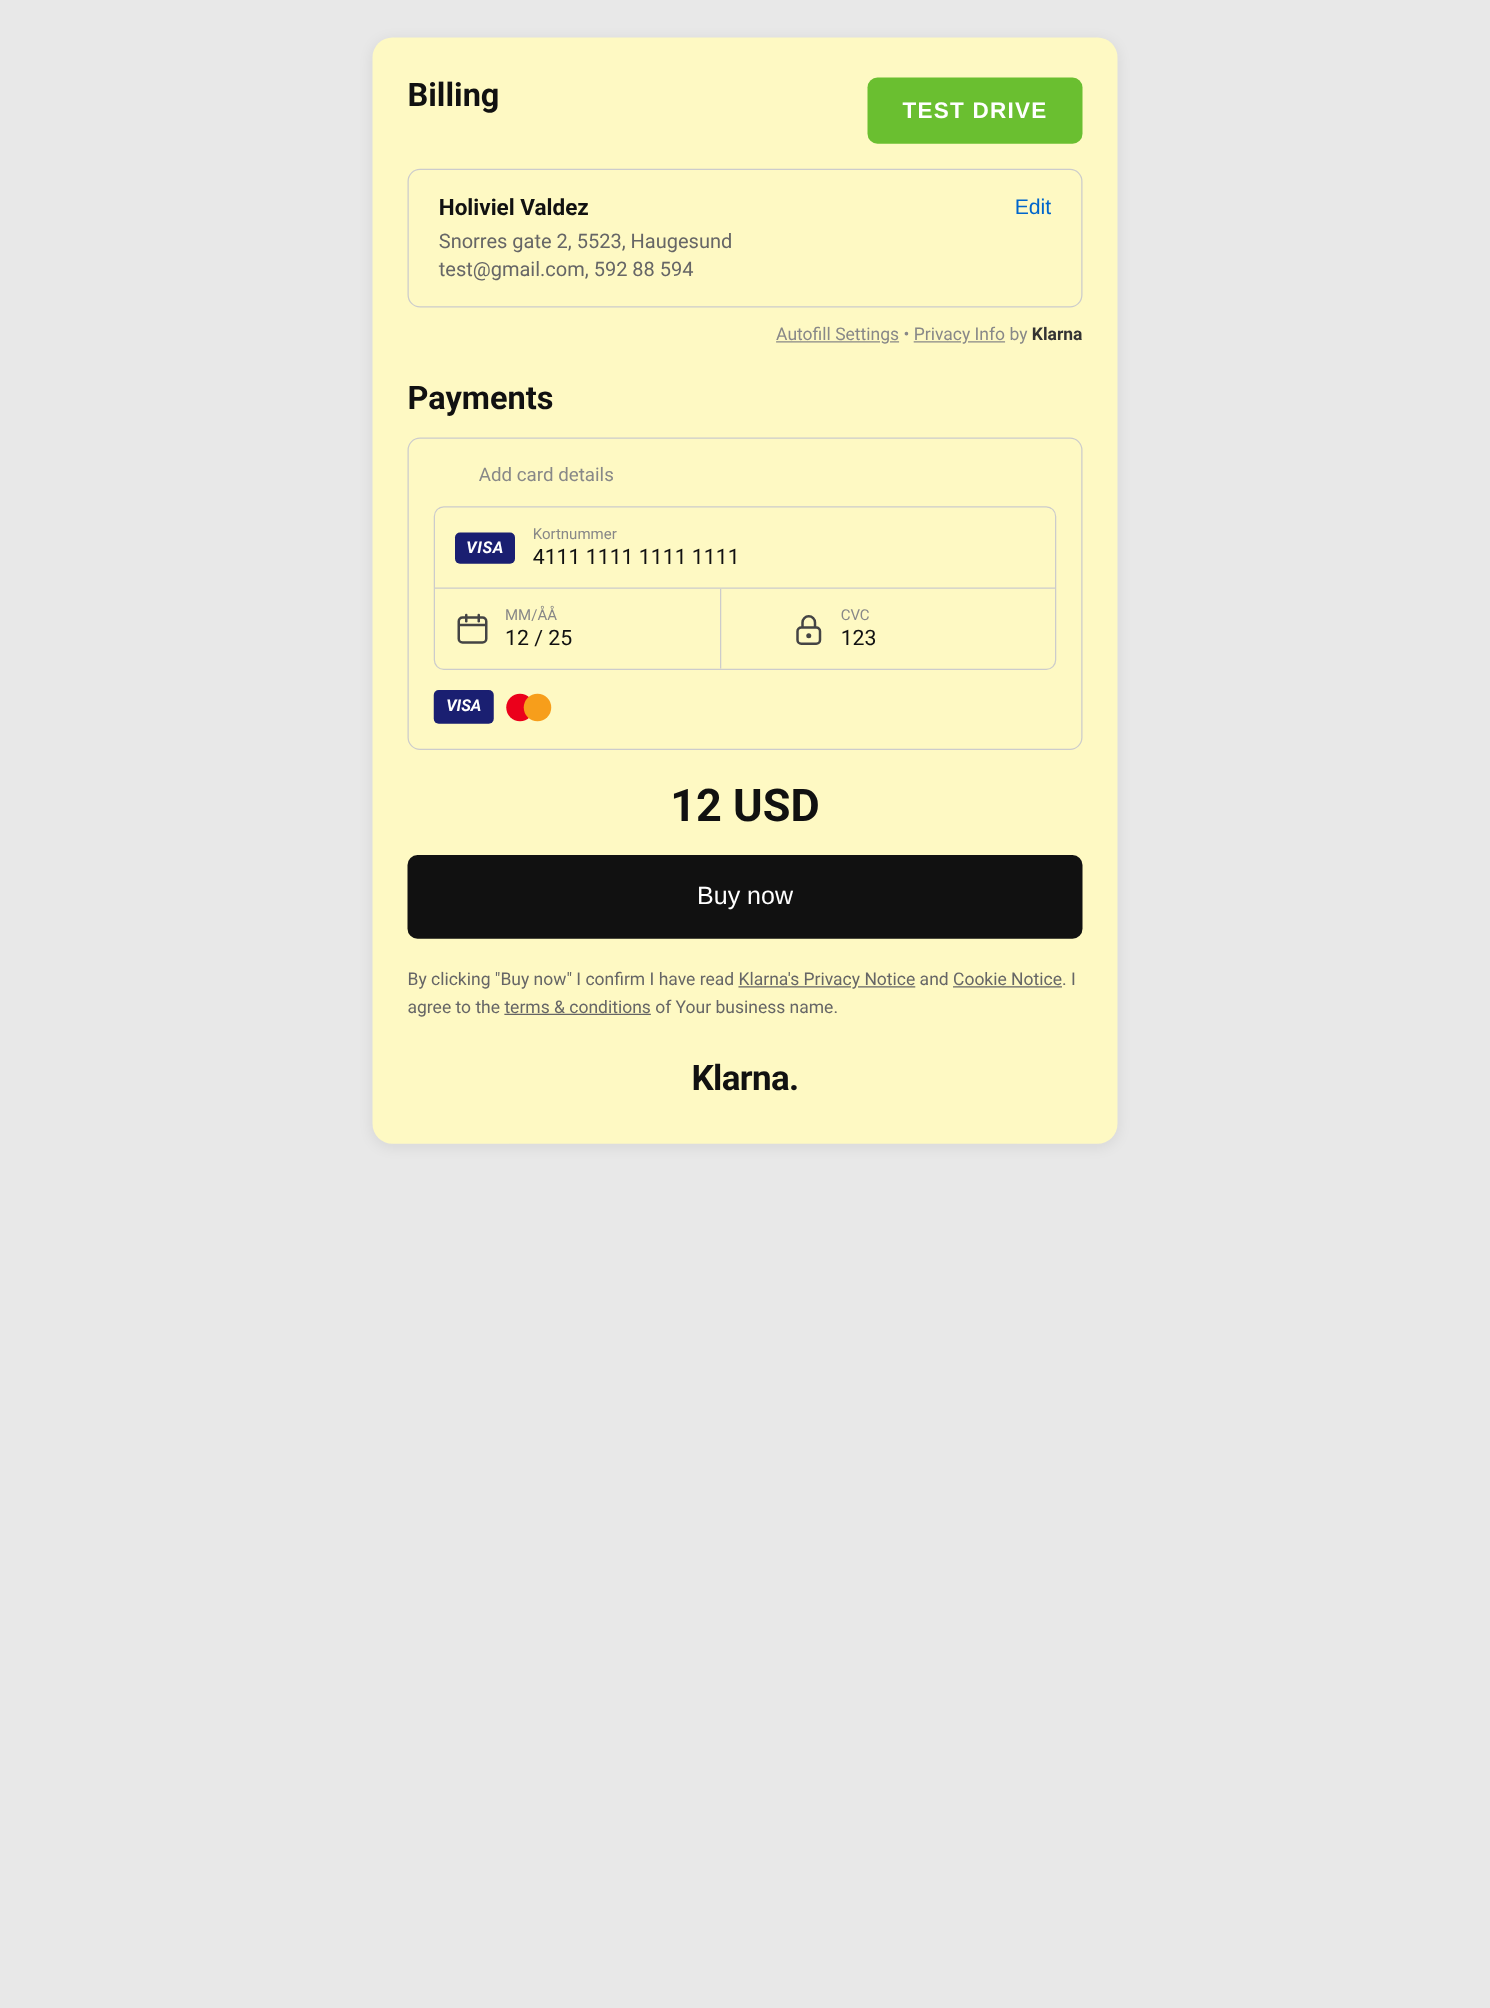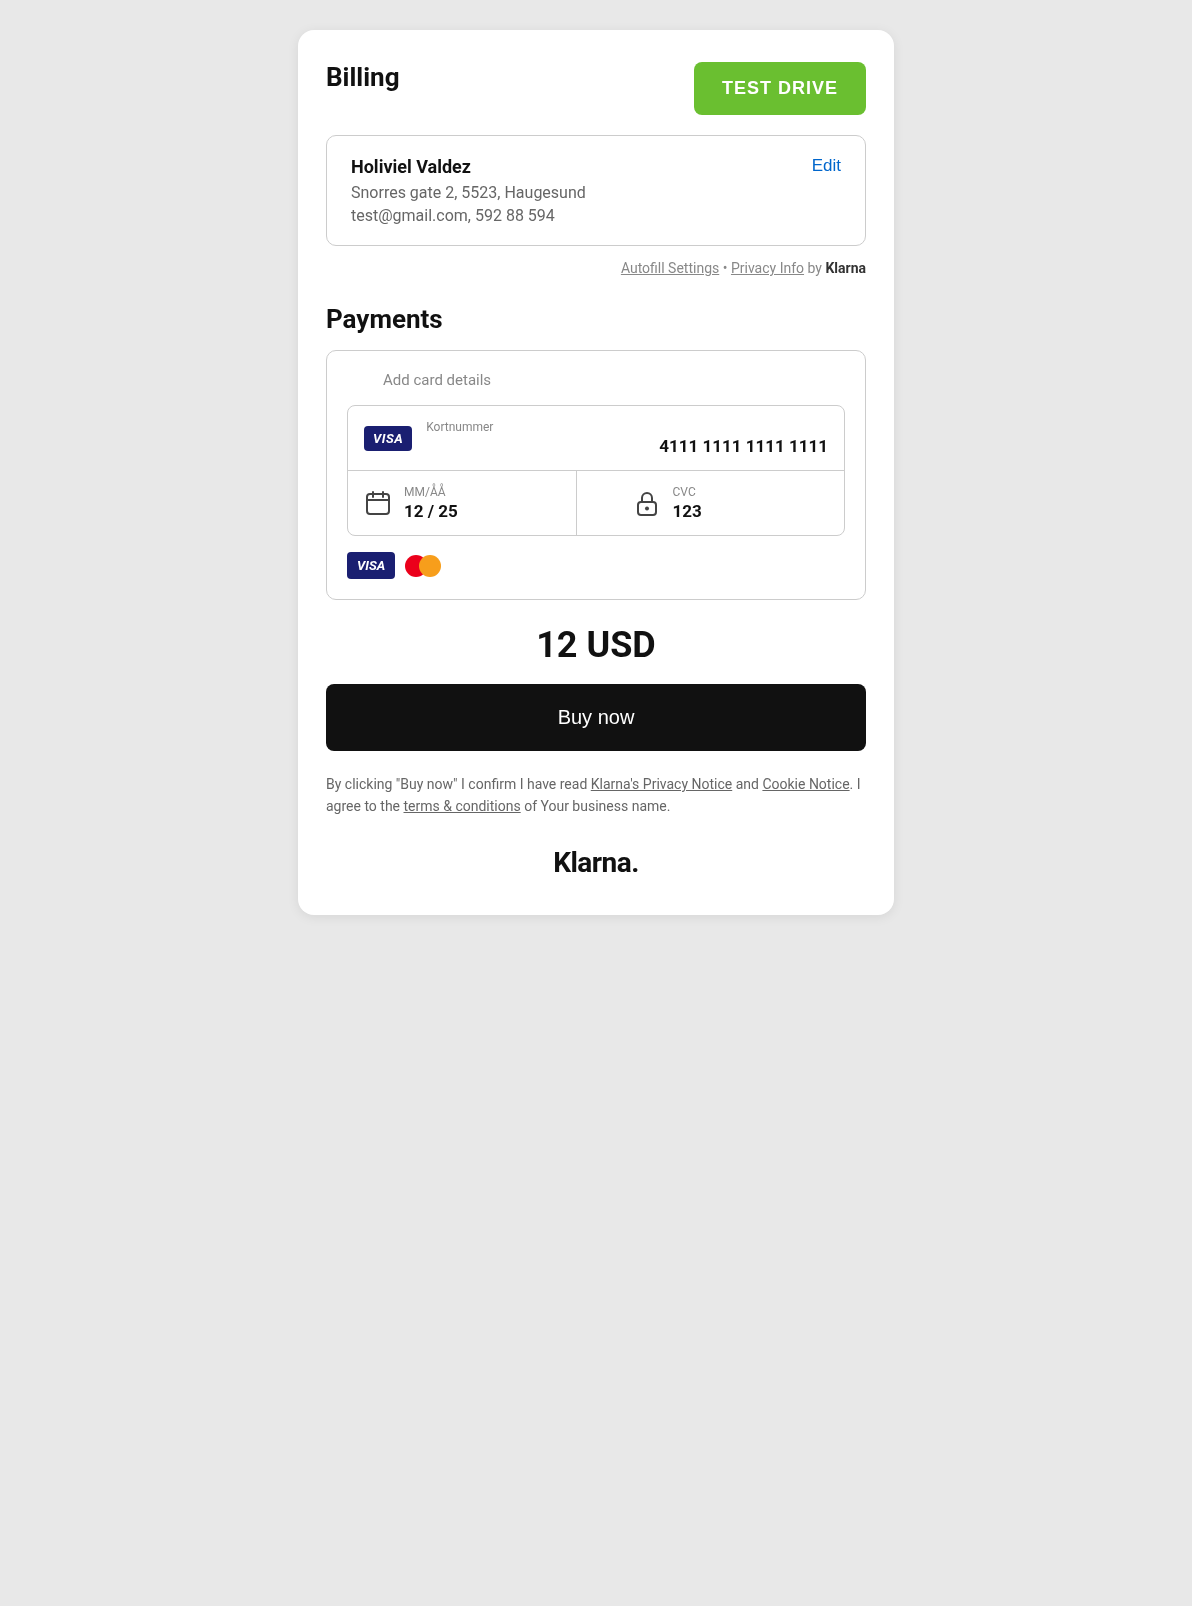--- a/index.html
+++ b/index.html
@@ -6,21 +6,21 @@
     body {
       background: #e8e8e8;
       font-family: -apple-system, BlinkMacSystemFont, 'Segoe UI', Roboto, sans-serif;
       display: flex;
       justify-content: center;
       align-items: flex-start;
       min-height: 1606px;
       padding: 30px 20px;
     }
     .card {
-      background: #ffffff;
+      background: #fef9c3;
       border-radius: 16px;
       padding: 32px 28px 36px 28px;
       width: 596px;
       max-width: 100%;
       position: relative;
       box-shadow: 0 2px 12px rgba(0,0,0,0.08);
     }
     .header-row {
       display: flex;
       justify-content: space-between;
@@ -173,22 +173,21 @@
       flex: 1;
     }
     .field-label {
       font-size: 12px;
       color: #888;
       margin-bottom: 2px;
     }
     .field-value {
       font-size: 17px;
       color: #111;
-      font-weight: 700;
-      text-align: right;
+      font-weight: 400;
     }
     .card-bottom-row {
       display: flex;
       gap: 40px;
     }
     .card-expiry {
       flex: 1;
       display: flex;
       align-items: center;
       padding: 14px 16px;

